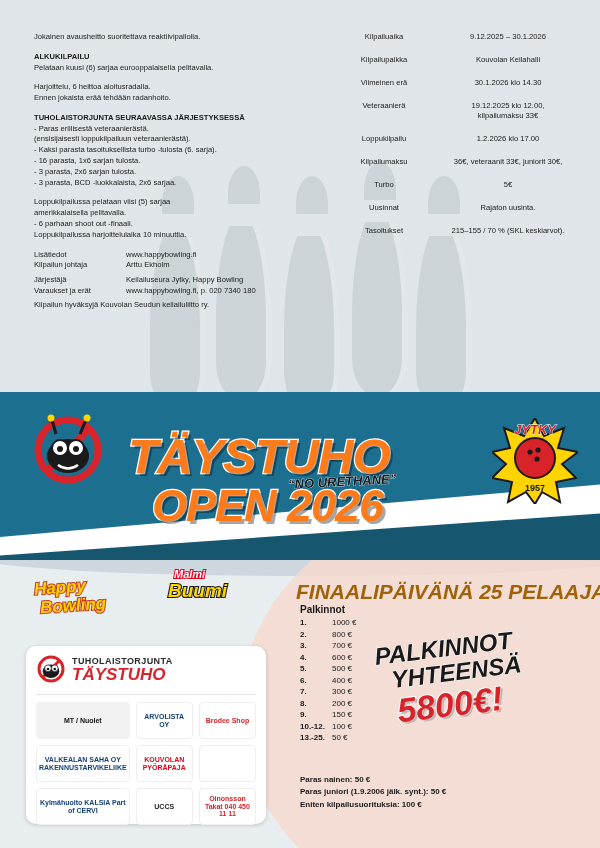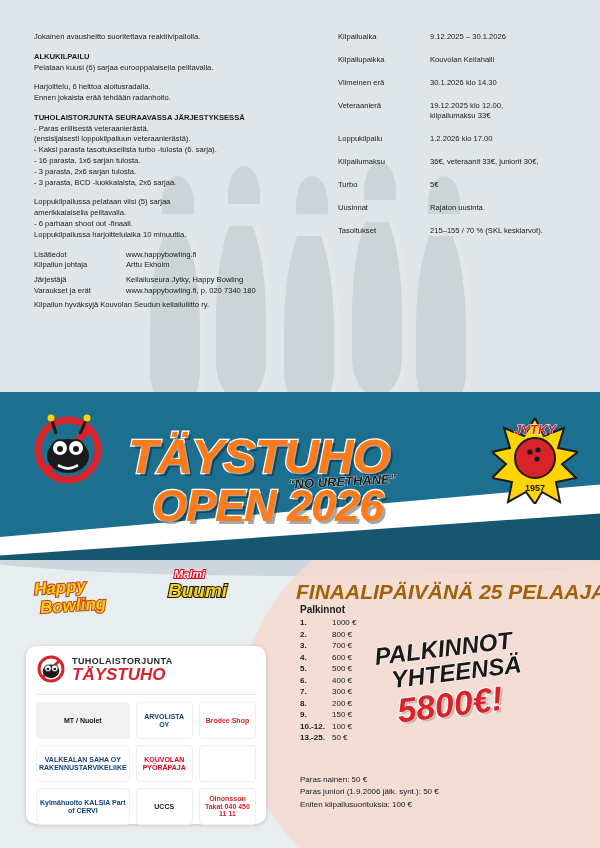--- a/index.html
+++ b/index.html
@@ -74,20 +74,21 @@
   .col-left .bold { font-weight: bold; }
   .tight { margin-bottom: 0 !important; }
 
   .col-right {
     position: absolute;
     left: 338px; top: 32px;
     width: 248px;
     font-size: 7.6px;
     color: #1a1a1a;
     z-index: 2;
+    text-align: center;
   }
   .spec-row { display: flex; margin-bottom: 13px; align-items: flex-start; }
   .spec-label { width: 92px; flex: none; }
   .spec-value { flex: 1; }
   .spec-value div { margin-bottom: 1px; }
 
   
   .mid-band {
     position: absolute;
     left: 0; top: 392px;
@@ -288,21 +289,21 @@
     z-index: 4;
   }
   .prize-row { display: flex; margin-bottom: 2.5px; }
   .prize-rank { width: 32px; font-weight: bold; }
   .prize-amt { flex: 1; }
 
   .extra-prizes {
     position: absolute;
     left: 300px; top: 214px;
     font-size: 8px;
-    font-weight: normal;
+    font-weight: bold;
     color: #1a1a1a;
     line-height: 1.55;
     z-index: 4;
   }
 
   .big-prize {
     position: absolute;
     left: 378px; top: 76px;
     z-index: 5;
     transform: rotate(-7deg);

